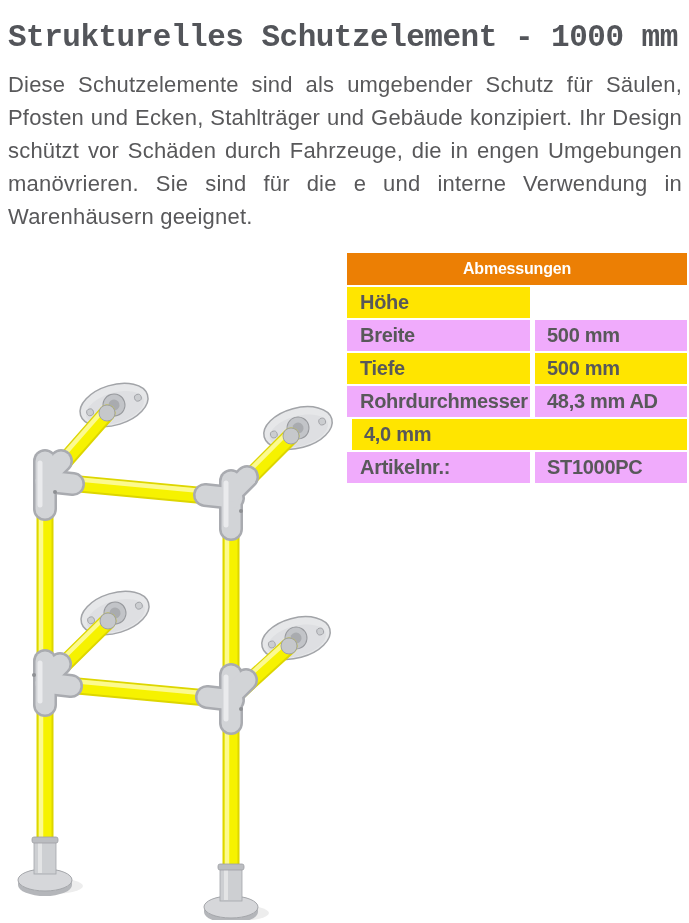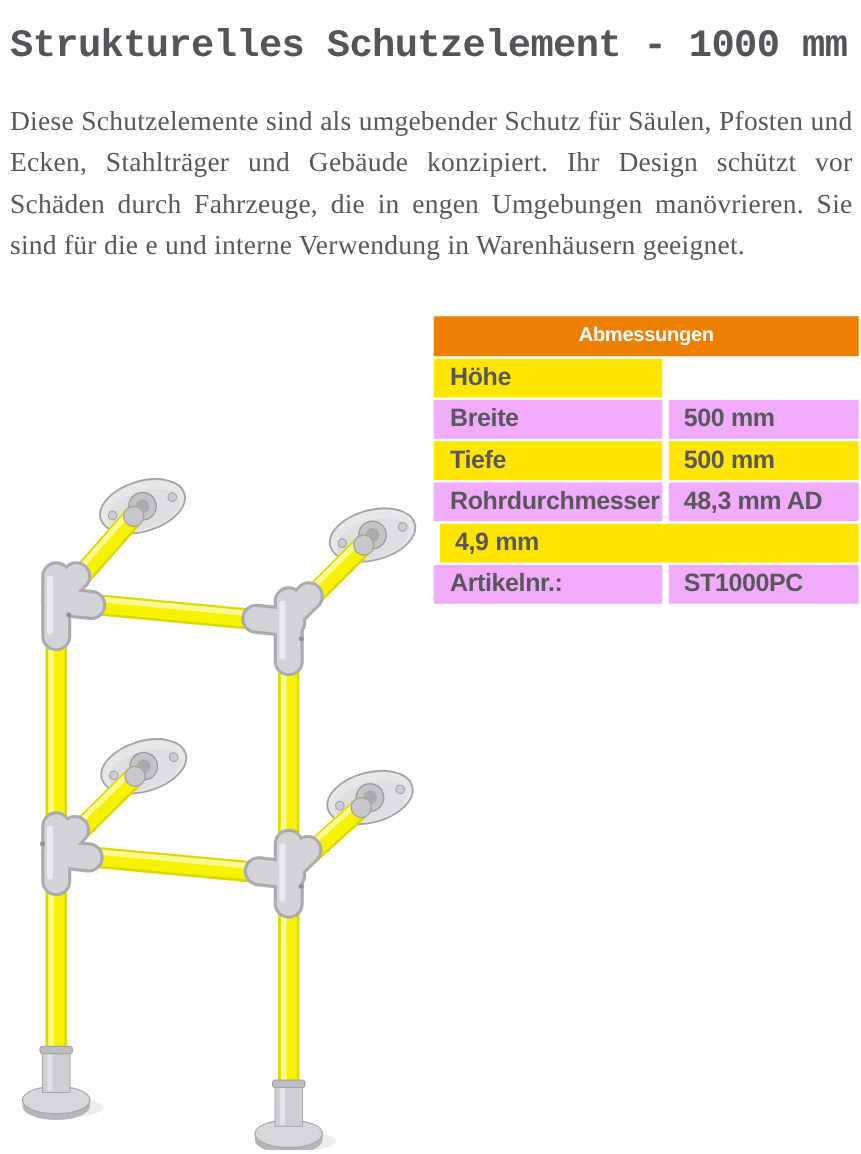--- a/index.html
+++ b/index.html
@@ -7,23 +7,23 @@
     position:relative;width:689px;height:923px;background:#fff;overflow:hidden;
     font-family:"Liberation Sans",sans-serif;
   }
   .title{
     position:absolute;left:8px;top:20px;width:676px;margin:0;
     font-size:31px;font-weight:bold;letter-spacing:-0.5px;
     color:var(--c-heading,#53555A);
     font-family:Liberation Mono, monospace;
   }
   .desc{
-    position:absolute;left:8px;top:80px;width:674px;margin:0;
+    position:absolute;left:8px;top:68px;width:674px;margin:0;
     font-size:22px;line-height:33px;letter-spacing:0.2px;
-    color:var(--c-text,#58585A);text-align:justify;font-family:Liberation Serif, serif;
+    color:var(--c-text,#58585A);text-align:justify;
   }
   
   .spec{position:absolute;left:347px;top:253px;width:340px;}
   .spec-header{
     height:32px;line-height:32px;text-align:center;
     background:var(--c-orange,#EC7F04);color:var(--c-white_text,#FFFFFF);
     font-size:16px;font-weight:bold;letter-spacing:-0.2px;
   }
   .row{display:flex;height:31px;margin-top:2px;}
   .cell{
@@ -71,21 +71,21 @@
       <div class="colgap"></div>
       <div class="cell value">500 mm</div>
     </div>
     <div class="row w">
       <div class="cell label">Rohrdurchmesser</div>
       <div class="colgap"></div>
       <div class="cell value">48,3 mm AD</div>
     </div>
     <div class="row y">
       <div class="colgap"></div>
-      <div class="cell value">4,9 mm</div>
+      <div class="cell value">4,0 mm</div>
     </div>
     <div class="row w">
       <div class="cell label">Artikelnr.:</div>
       <div class="colgap"></div>
       <div class="cell value">ST1000PC</div>
     </div>
   </div>
 
   <svg class="render" viewBox="0 0 340 585" role="img" aria-label="3D-Darstellung eines strukturellen Schutzelements aus gelben Rohren mit grauen Rohrverbindern, ovalen Wandflanschen und Bodenflanschen">
     <defs>

